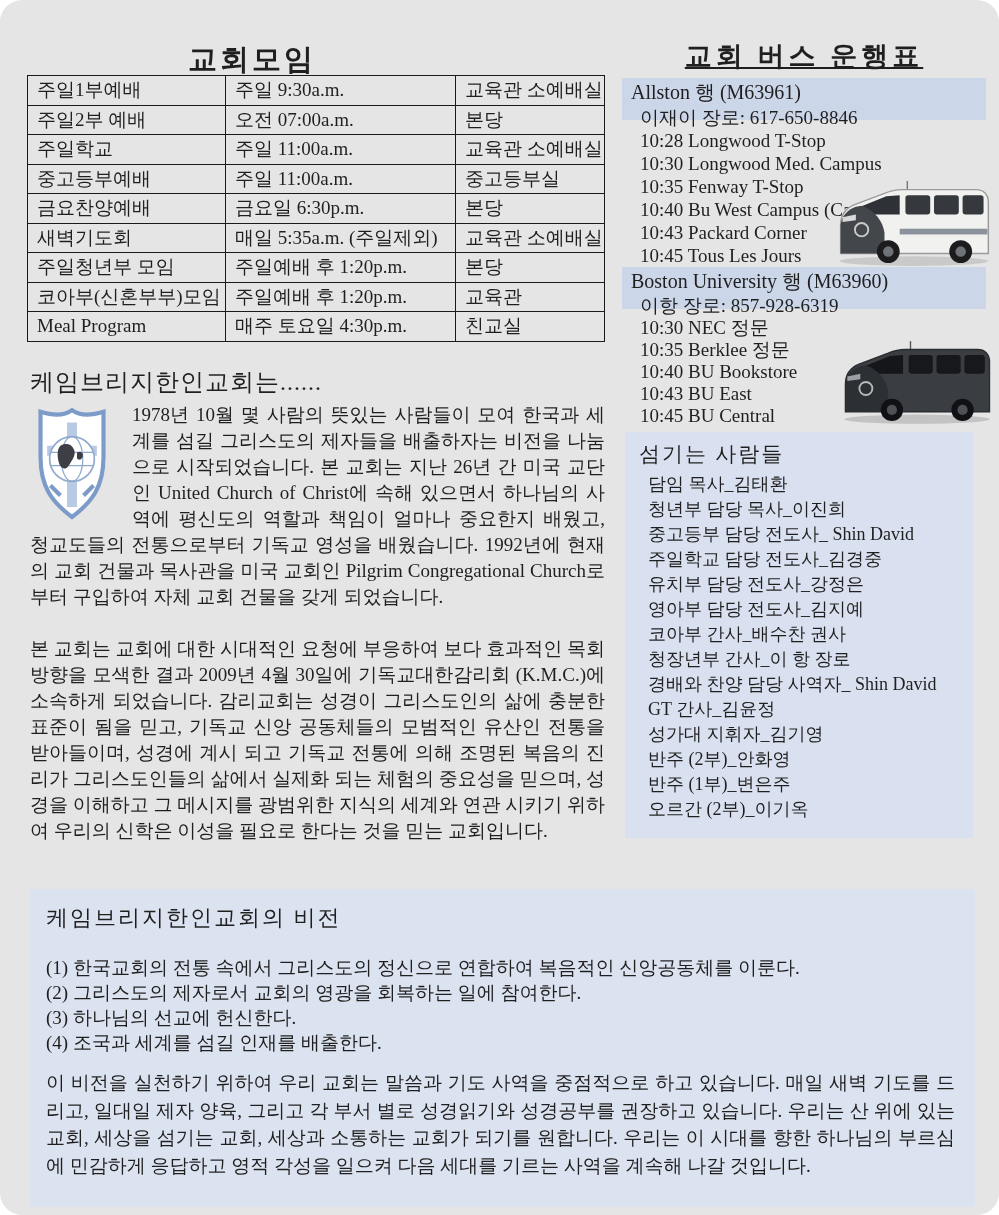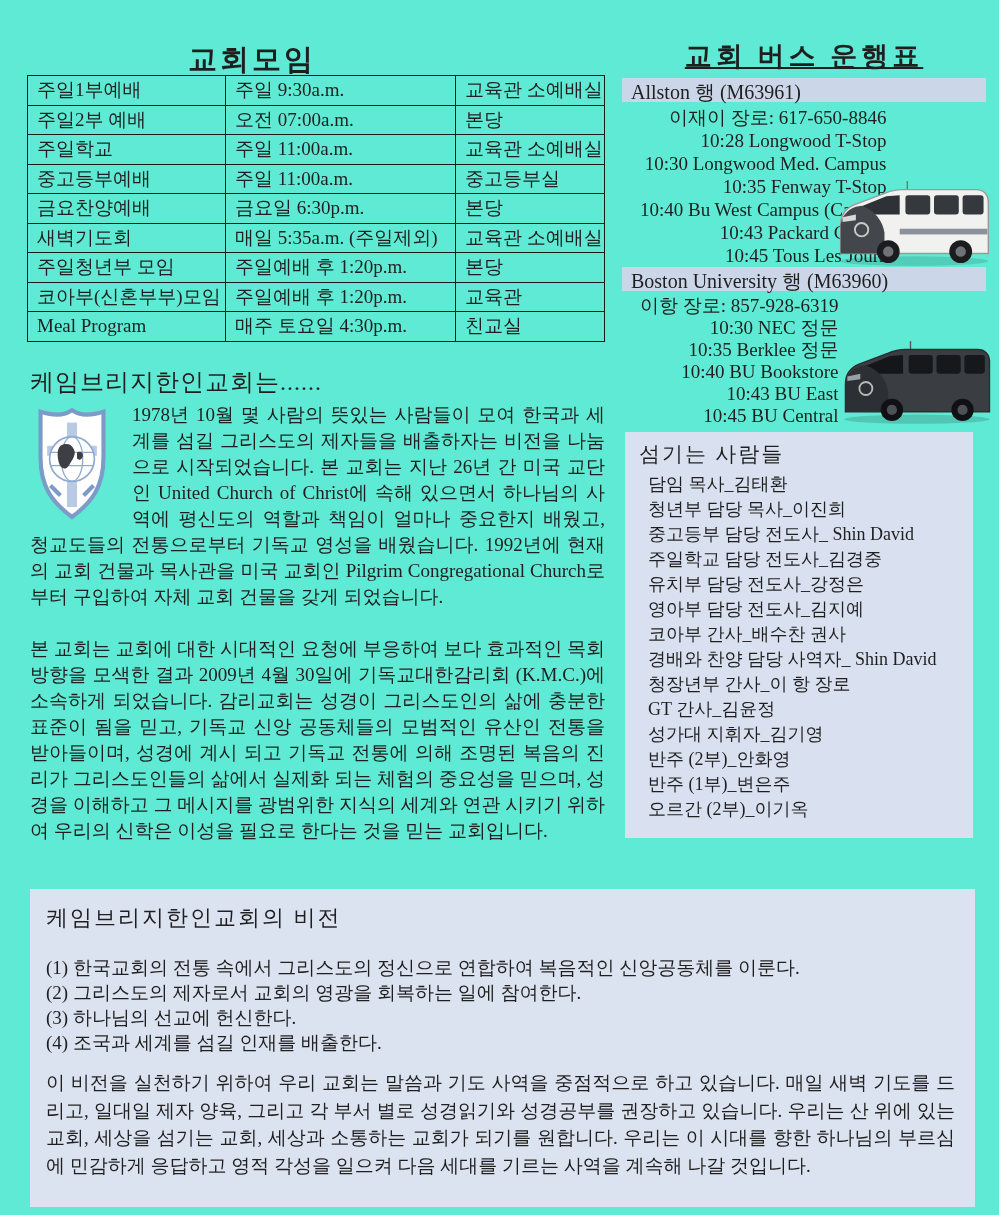--- a/index.html
+++ b/index.html
@@ -1,50 +1,50 @@
 <!DOCTYPE html>
 <html><head>
 <meta charset="utf-8">
 <style>
   html,body{margin:0;padding:0;background:#ffffff;}
   .doc{
-    position:relative;width:999px;height:1215px;background:#5eead4;
-    font-family:"Liberation Serif","DejaVu Serif",serif;color:#1f1f1f;overflow:hidden;
+    position:relative;width:999px;height:1215px;background:#e5e5e5;
+    font-family:"Liberation Serif","DejaVu Serif",serif;color:#1f1f1f;overflow:hidden;border-radius:22px;
   }
   
   .meet-title{
     position:absolute;left:27px;top:40px;width:450px;text-align:center;
     font-size:29px;font-weight:600;letter-spacing:3px;
   }
   .meet-table{
     position:absolute;left:27px;top:75px;width:577px;height:265px;
     border-collapse:collapse;table-layout:fixed;font-size:19px;
   }
   .meet-table td{
     border:1.6px solid #1a1a1a;padding:1px 6px 1px 9px;height:26.5px;
     white-space:nowrap;overflow:hidden;
   }
   
   .bus-title{
     position:absolute;left:620px;top:38px;width:368px;text-align:center;
     font-size:27px;font-weight:600;letter-spacing:4px;text-decoration:underline;
   }
   .bus-bar{
-    position:absolute;left:622px;width:364px;height:24px;
+    position:absolute;left:622px;width:364px;height:42px;
     background:#ccd6e9;font-size:20px;line-height:28px;padding-left:9px;
     box-sizing:border-box;white-space:nowrap;
   }
   .bar1{top:78px;}
   .bar2{top:267px;}
   .bus-lines{position:absolute;left:640px;font-size:19px;}
   .lines1{top:106px;}
   .lines2{top:295px;}
   .lines1 .bus-line{line-height:23px;}
   .lines2 .bus-line{line-height:22px;}
-  .bus-line{white-space:nowrap;text-align:right;}
+  .bus-line{white-space:nowrap;}
   .van{position:absolute;}
   .van-white{left:833px;top:176px;width:162px;height:94px;}
   .van-dark{left:838px;top:336px;width:158px;height:92px;}
   
   .serving{
     position:absolute;left:625px;top:432px;width:348px;height:406px;
     background:#d9e1f0;box-sizing:border-box;padding:8px 0 0 14px;
   }
   .serving-title{font-size:21px;letter-spacing:2px;margin-bottom:4px;}
   .serving-item{font-size:18px;line-height:25px;padding-left:9px;white-space:nowrap;}
@@ -196,22 +196,22 @@
 
   <div class="serving">
     <div class="serving-title">섬기는 사람들</div>
     <div class="serving-item">담임 목사_김태환</div>
     <div class="serving-item">청년부 담당 목사_이진희</div>
     <div class="serving-item">중고등부 담당 전도사_ Shin David</div>
     <div class="serving-item">주일학교 담당 전도사_김경중</div>
     <div class="serving-item">유치부 담당 전도사_강정은</div>
     <div class="serving-item">영아부 담당 전도사_김지예</div>
     <div class="serving-item">코아부 간사_배수찬 권사</div>
+    <div class="serving-item">청장년부 간사_이 항 장로</div>
     <div class="serving-item">경배와 찬양 담당 사역자_ Shin David</div>
-    <div class="serving-item">청장년부 간사_이 항 장로</div>
     <div class="serving-item">GT 간사_김윤정</div>
     <div class="serving-item">성가대 지휘자_김기영</div>
     <div class="serving-item">반주 (2부)_안화영</div>
     <div class="serving-item">반주 (1부)_변은주</div>
     <div class="serving-item">오르간 (2부)_이기옥</div>
   </div>
 
   <div class="about-heading">케임브리지한인교회는......</div>
 
   <div class="about-body">

